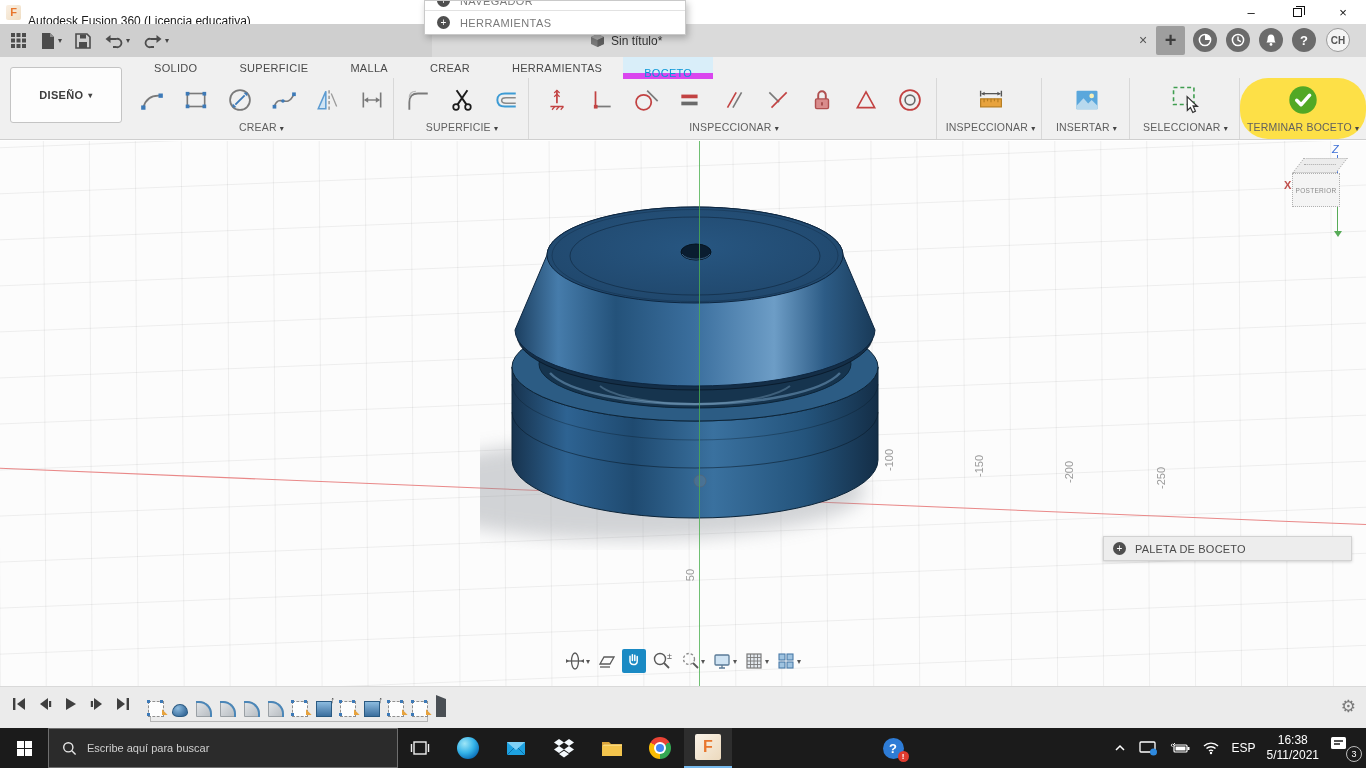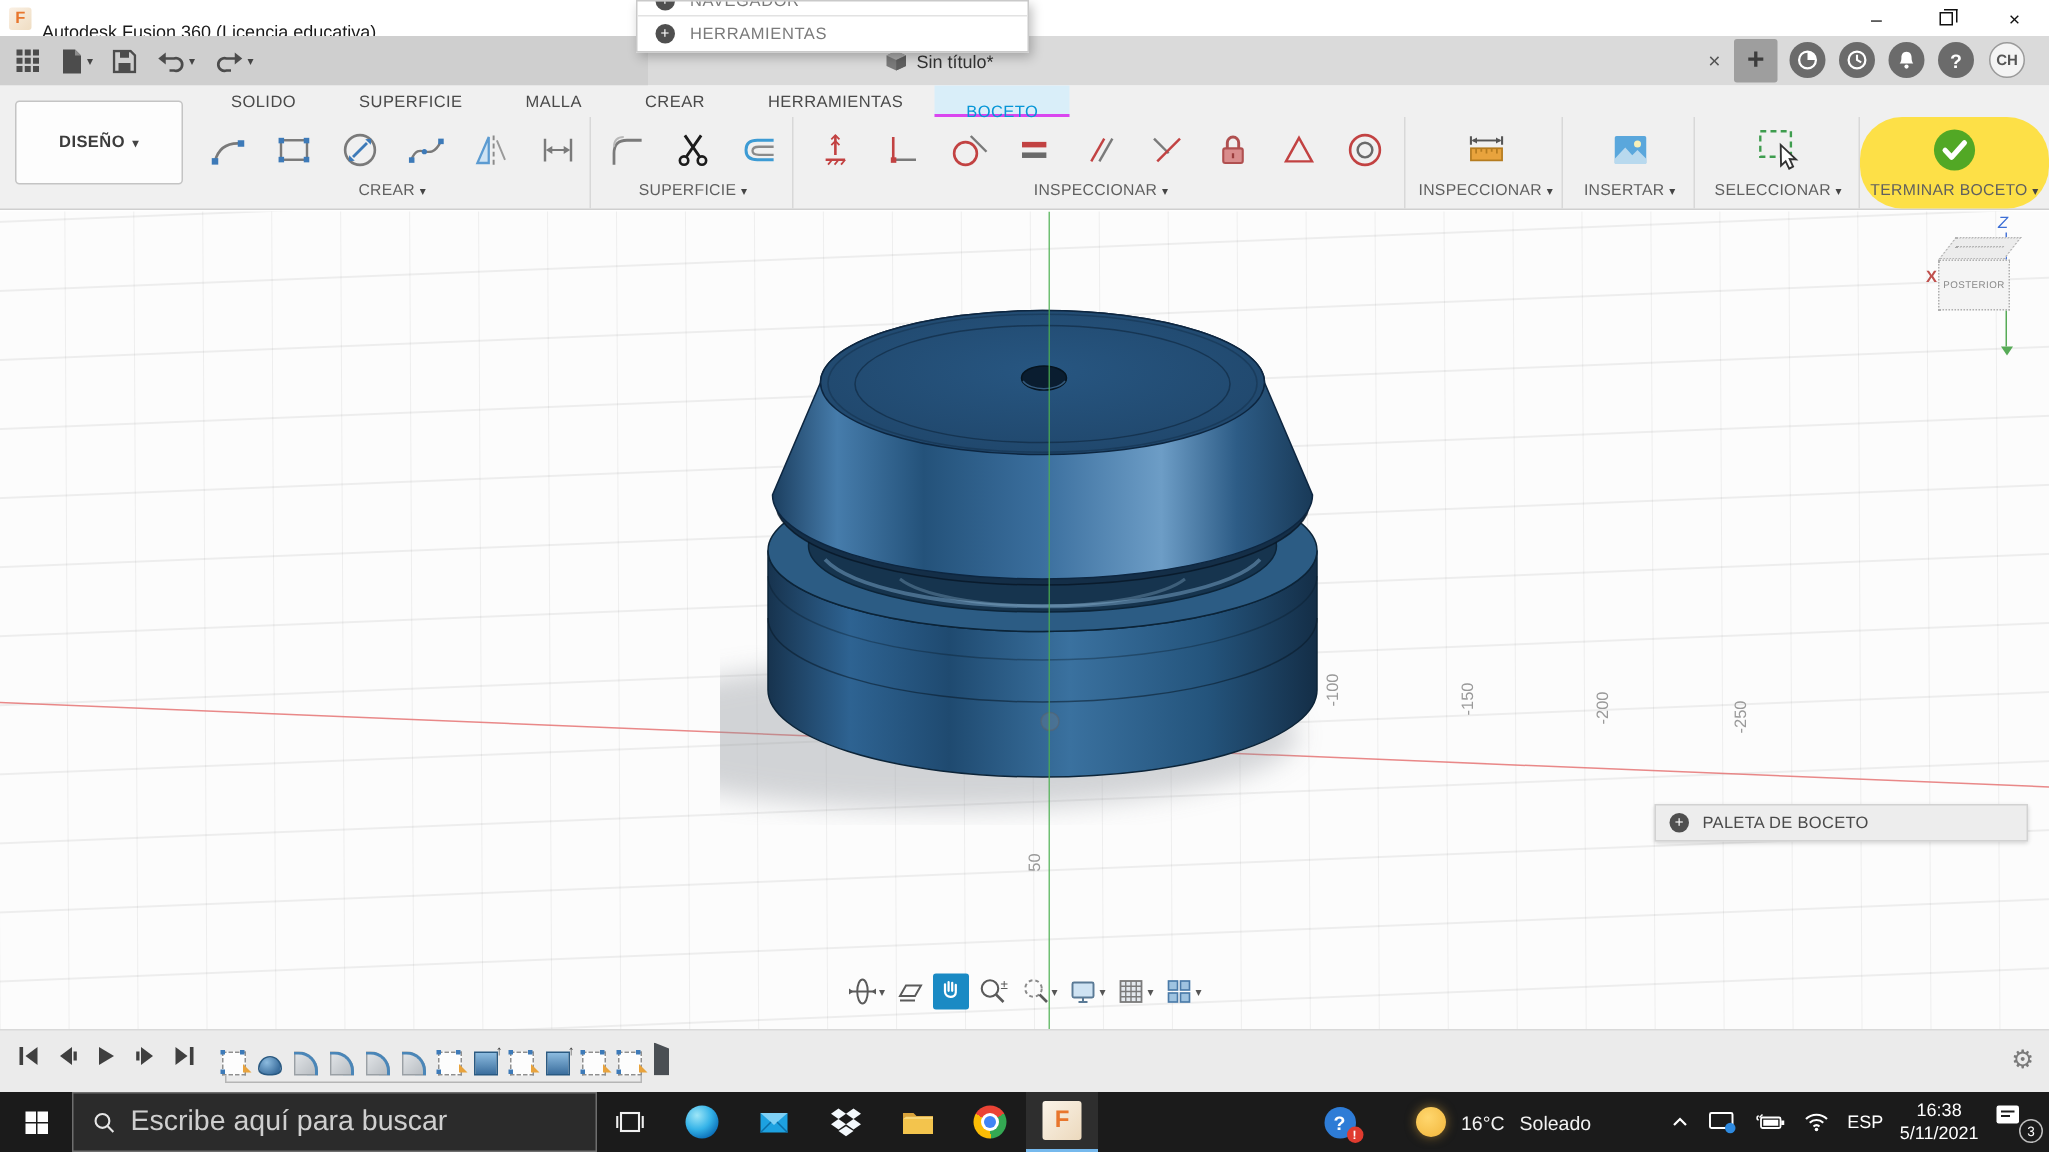--- a/index.html
+++ b/index.html
@@ -26,21 +26,21 @@
   .tab-close { position:absolute; left:1133px; top:6px; width:20px; height:20px; text-align:center; line-height:20px; font-size:14px; color:#555; }
   .new-tab { position:absolute; left:1156px; top:2px; width:29px; height:29px; background:#9e9e9e; border-radius:2px; color:#3c3c3c; font-size:20px; line-height:28px; text-align:center; font-weight:bold; }
   .qat-circle { position:absolute; top:4px; width:24px; height:24px; border-radius:50%; background:#6b6b6b; display:flex; align-items:center; justify-content:center; }
   .avatar-circle { position:absolute; top:4px; left:1326px; width:24px; height:24px; border-radius:50%; background:#f4f4f4; border:1px solid #9a9a9a; display:flex; align-items:center; justify-content:center; font-size:10px; font-weight:bold; color:#555; }
 
   
   .ribbon { position:absolute; left:0; top:57px; width:1366px; height:83px; background:#f0f0f0; border-bottom:1px solid #cfcfcf; }
   .env-box { position:absolute; left:10px; top:10px; width:112px; height:56px; background:#fdfdfd; border:1px solid #c4c4c4; border-radius:3px; display:flex; align-items:center; justify-content:center; gap:5px; font-size:11px; font-weight:bold; color:#3c3c3c; letter-spacing:.3px; }
   .ribbon-tabs { position:absolute; left:133px; top:0; height:21px; display:flex; }
   .rtab { height:21px; padding:0 21px; display:flex; align-items:center; font-size:11px; color:#4a4a4a; letter-spacing:.3px; }
-  .rtab.active { background:#d9eef9; color:#0696d7; border-bottom:2px solid #d946ef; padding-top:16px; }
+  .rtab.active { background:#d9eef9; color:#0696d7; border-bottom:6px solid #d946ef; padding-top:16px; }
   .rgroup { position:absolute; top:21px; height:61px; border-right:1px solid #d8d8d8; display:flex; flex-direction:column; }
   .rgroup-icons { flex:1; display:flex; align-items:center; justify-content:center; gap:4px; }
   .rgroup-label { height:18px; text-align:center; font-size:10.5px; color:#5f5f5f; letter-spacing:.2px; }
   .tool { width:40px; height:40px; display:flex; align-items:center; justify-content:center; }
   .finish-group { background:#fde047; border-right:none;border-radius:28px; }
 
   
   .viewport { position:absolute; left:0; top:141px; width:1366px; height:545px; background:#fcfcfc; overflow:hidden; }
   .vgrid { position:absolute; left:-140px; top:-160px; width:1700px; height:900px;
     background-image:linear-gradient(rgba(0,0,0,.06) 1px, transparent 1px),linear-gradient(90deg, rgba(0,0,0,.055) 1px, transparent 1px);
@@ -86,21 +86,21 @@
   .tl-bracket { position:absolute; left:150px; top:30px; width:278px; height:5px; border-left:1px solid #b5b5b5; border-right:1px solid #b5b5b5; border-bottom:1px solid #b5b5b5; }
   .tl-gear { position:absolute; right:10px; top:9px; font-size:17px; color:#7a7a7a; }
 
   
   .taskbar { position:absolute; left:0; top:728px; width:1366px; height:40px; background:#1b1b1b; }
   .tb-abs { position:absolute; top:0; height:40px; display:flex; align-items:center; justify-content:center; }
   .start-btn { left:0; width:48px; }
   .win-logo { width:15px; height:15px; display:grid; grid-template-columns:7px 7px; grid-template-rows:7px 7px; gap:1px; }
   .win-logo i { background:#fff; }
   .search-box { left:48px; width:350px; background:#2b2b2b; border:1px solid #6e6e6e; justify-content:flex-start; gap:10px; padding-left:13px; }
-  .search-box input { background:transparent; border:none; outline:none; color:#d6d6d6; font-size:19px; font-family:"Liberation Sans",sans-serif; width:280px; }
+  .search-box input { background:transparent; border:none; outline:none; color:#d6d6d6; font-size:11px; font-family:"Liberation Sans",sans-serif; width:280px; }
   .search-box input::placeholder { color:#cfcfcf; opacity:1; }
   .tb-app { width:48px; }
   .fusion-active { background:#2e2e2e; border-bottom:2px solid #76b9ed; }
   .fusion-tb-icon { width:26px; height:26px; border-radius:2px; background:linear-gradient(135deg,#faf3e8,#ecd9bd); display:flex; align-items:center; justify-content:center; font-size:16px; font-weight:bold; color:#e8762d; }
   .help-circle { width:21px; height:21px; border-radius:50%; background:#2e7cd6; color:#fff; font-size:13px; font-weight:bold; display:flex; align-items:center; justify-content:center; position:relative; }
   .help-badge { position:absolute; right:-5px; bottom:-3px; width:11px; height:11px; border-radius:50%; background:#e03b2f; color:#fff; font-size:8px; line-height:11px; text-align:center; font-weight:bold; }
   .weather { left:944px; width:170px; gap:10px; justify-content:flex-start; }
   .sun { width:20px; height:20px; border-radius:50%; background:radial-gradient(circle at 40% 35%, #ffd76e, #f2b53a); box-shadow:0 0 7px rgba(245,183,60,.5); }
   .weather .wtxt { color:#f2f2f2; font-size:13px; }
   .tray { right:0; left:auto; gap:11px; padding-right:6px; }
@@ -664,25 +664,20 @@
     </div>
     <div class="tb-abs tb-app fusion-active" style="left:684px">
       <div class="fusion-tb-icon">F</div>
     </div>
     <div class="tb-abs tb-app" style="left:869px">
       <div class="help-circle">
           <span>?</span>
         <span class="help-badge">!</span>
       </div>
     </div>
-    <div class="tb-abs weather">
-      <div class="sun"></div>
-      <span class="wtxt">16°C</span>
-      <span class="wtxt">Soleado</span>
-    </div>
     <div class="tb-abs tray">
       <svg width="14" height="12" viewBox="0 0 14 12">
           <path d="M3 8 L7 4 L11 8" fill="none" stroke="#fff" stroke-width="1.5"></path>
         </svg>
       <svg width="20" height="16" viewBox="0 0 20 16">
           <rect x="2" y="2" width="15" height="10" rx="1" fill="none" stroke="#fff" stroke-width="1.3"></rect>
           <circle cx="15.5" cy="12" r="3.5" fill="#2e8ae0"></circle>
         </svg>
       <svg width="22" height="14" viewBox="0 0 22 14">
           <path d="M4 4 L6 2 M3.5 5.5 C2 5.5 2 3 3.5 3" fill="none" stroke="#fff" stroke-width="1"></path>

